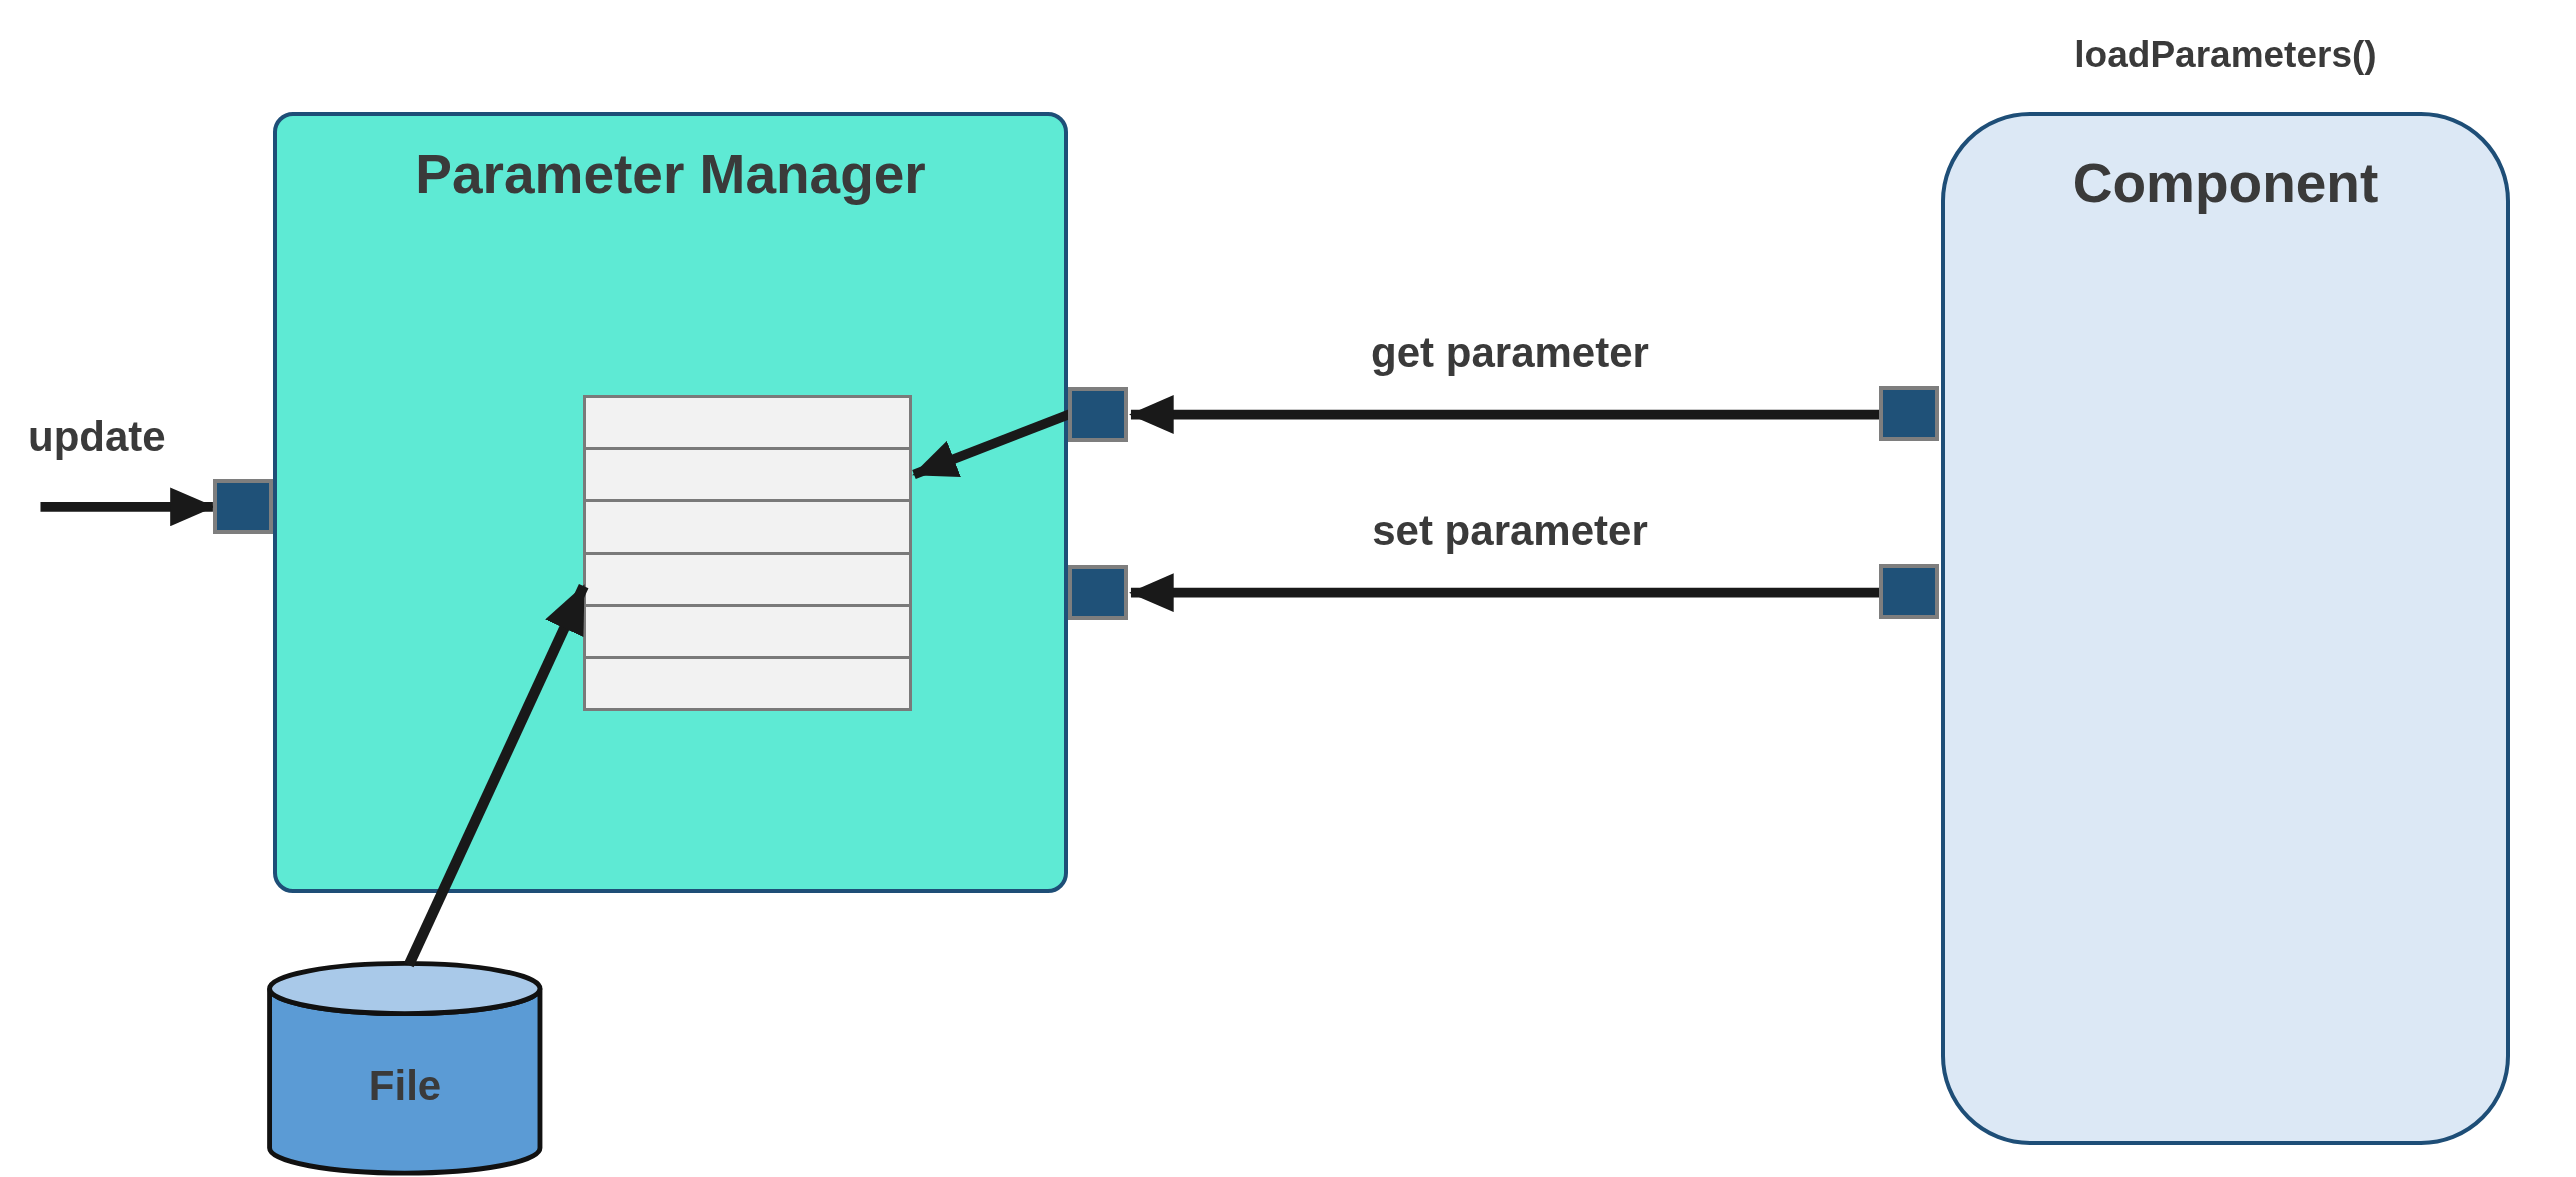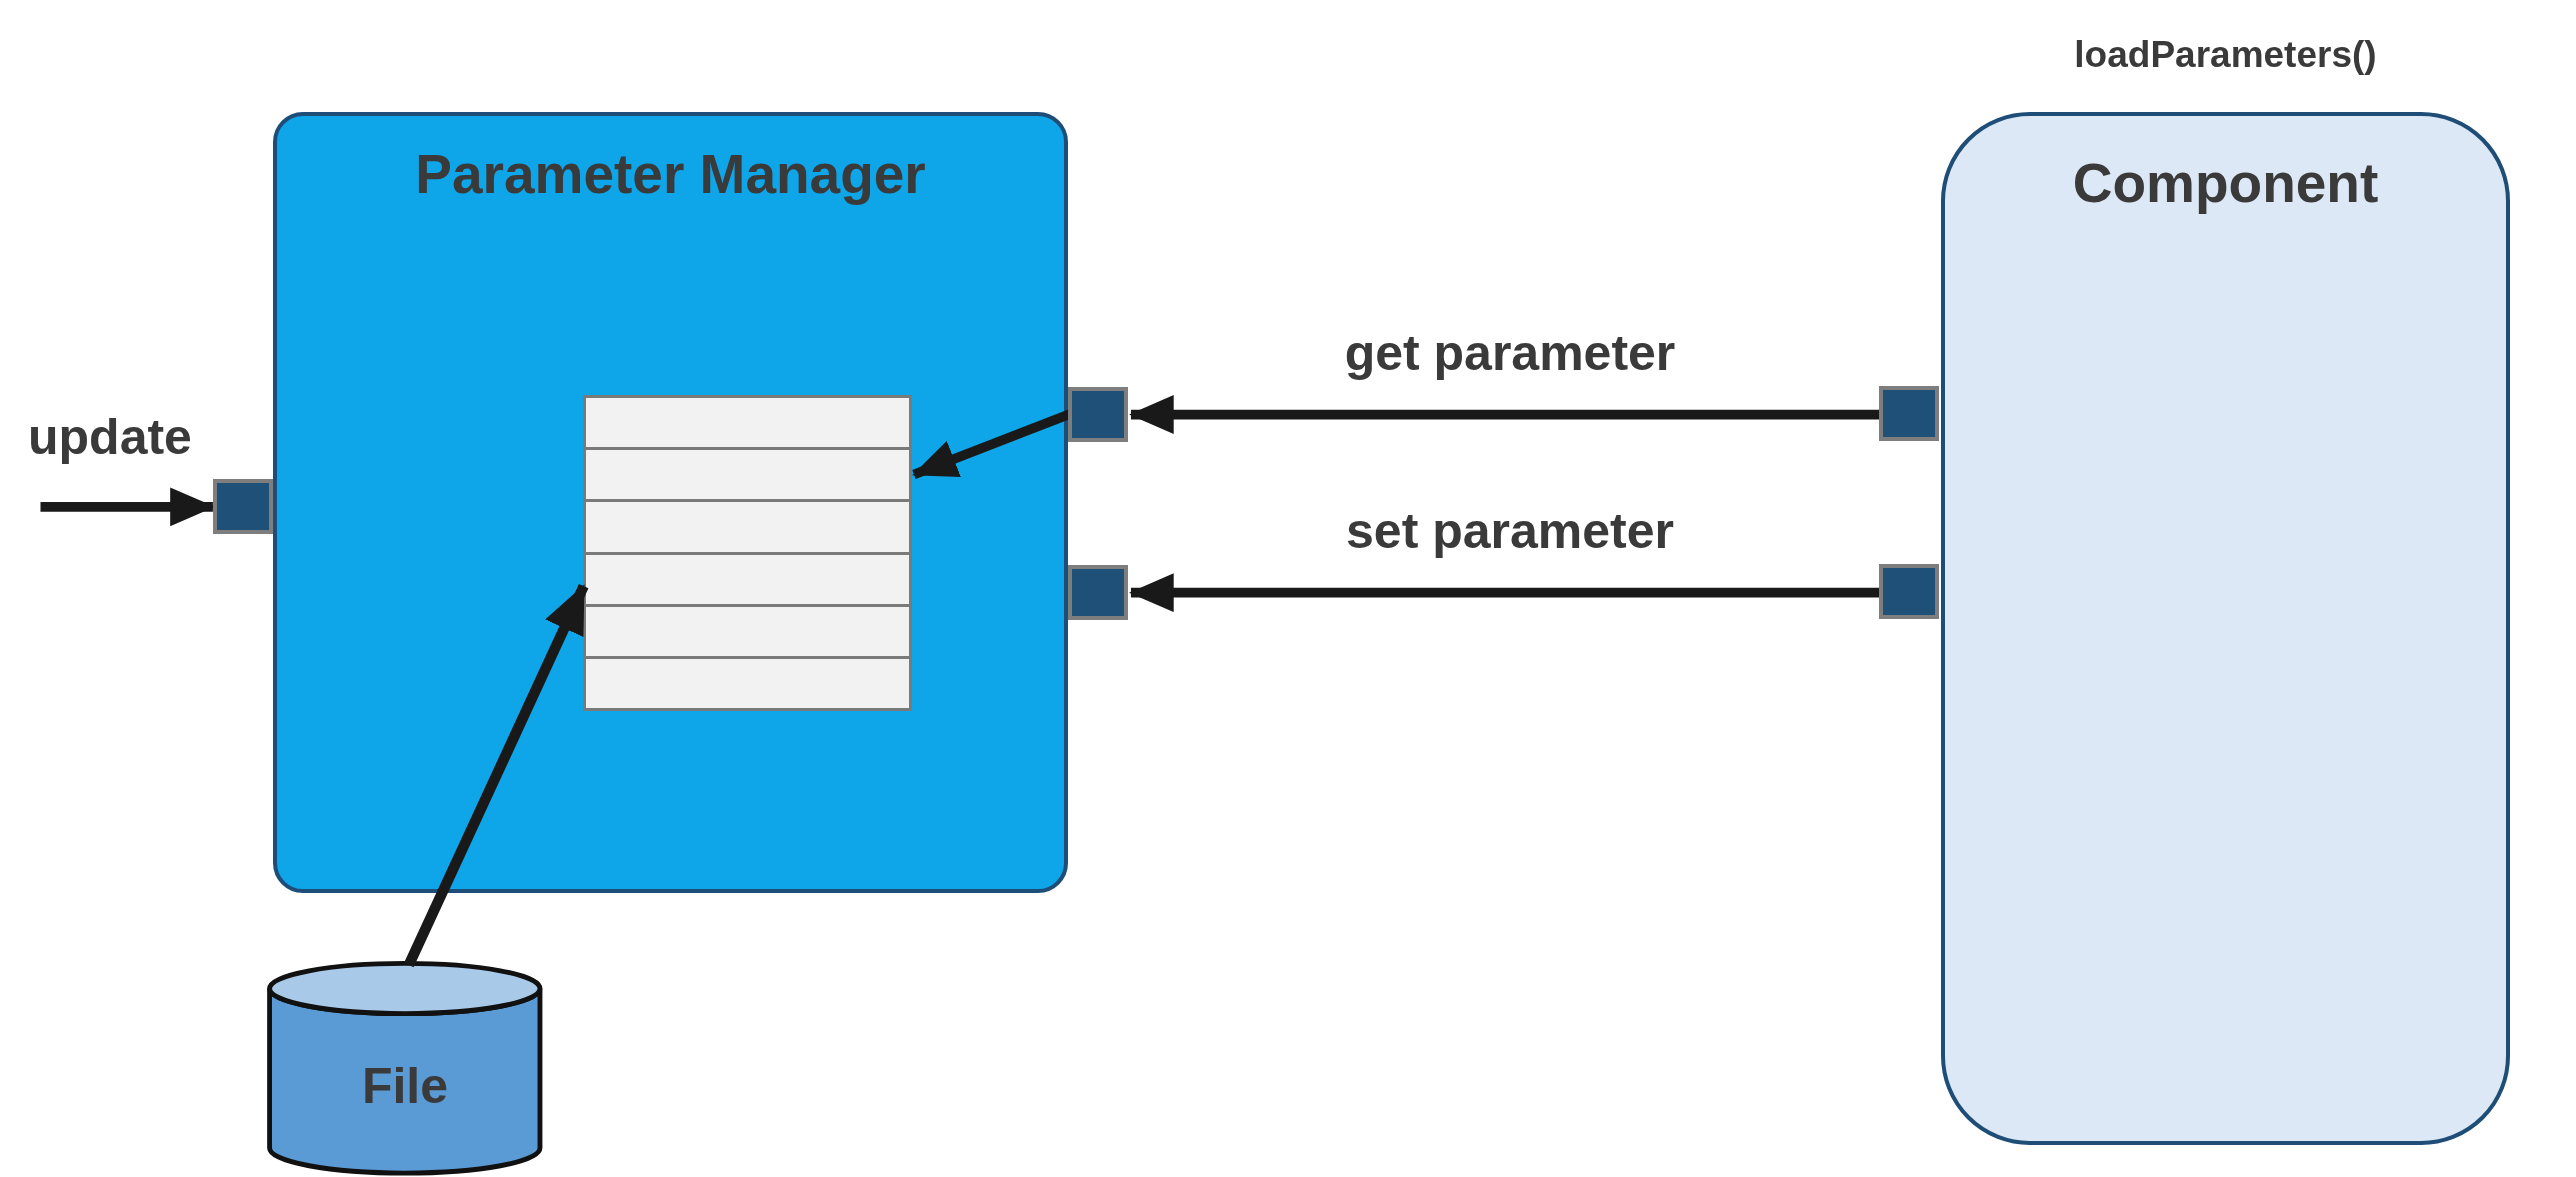--- a/index.html
+++ b/index.html
@@ -3,30 +3,30 @@
 <meta charset="utf-8">
 <style>
   html,body{margin:0;padding:0;background:#ffffff;}
   .canvas{
     position:relative;width:2576px;height:1178px;background:#ffffff;overflow:hidden;
     font-family:"Liberation Sans",sans-serif;font-weight:bold;color:#3A3A3A;
   }
   .box{position:absolute;box-sizing:border-box;}
   .pm-box{
     left:273px;top:112px;width:795px;height:781px;
-    background:#0ea5e9;border:4.9px solid #1E4E77;border-radius:30px;
+    background:#5eead4;border:4.9px solid #1E4E77;border-radius:20px;
   }
   .comp-box{
     left:1941px;top:112px;width:569px;height:1033px;
     background:#DCE8F5;border:4px solid #1E4E77;border-radius:89px;
   }
   .box-title{position:absolute;left:0;width:100%;text-align:center;font-size:55px;line-height:55px;}
   .pm-box .box-title{top:31px;}
   .comp-box .box-title{top:40px;}
-  .float-label{position:absolute;font-size:50px;line-height:50px;white-space:nowrap;}
+  .float-label{position:absolute;font-size:42px;line-height:50px;white-space:nowrap;}
   .loadparams{left:1941px;top:27px;width:569px;text-align:center;font-size:37px;line-height:55px;}
   .update-label{left:28px;top:412px;}
   .get-label{left:1263px;top:328px;width:494px;text-align:center;}
   .set-label{left:1263px;top:506px;width:494px;text-align:center;}
   .file-label{left:270px;top:1061px;width:270px;text-align:center;}
   .ptable{
     position:absolute;left:583px;top:395px;width:329px;height:316px;
     box-sizing:border-box;border:3.2px solid #7A7A7A;background:#F2F2F2;
     display:flex;flex-direction:column;
   }

